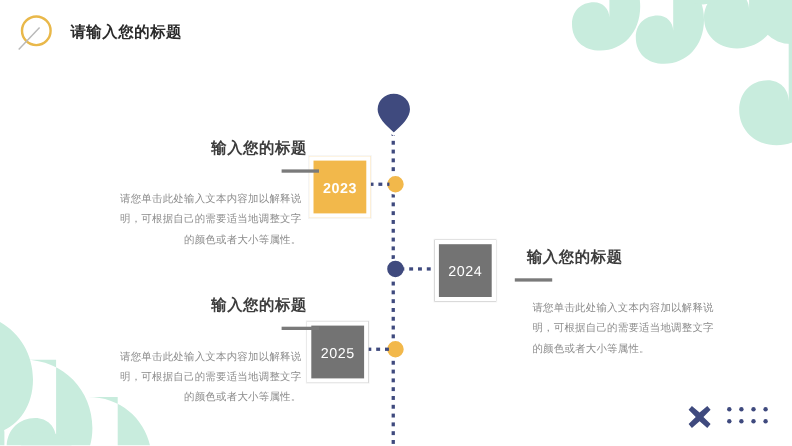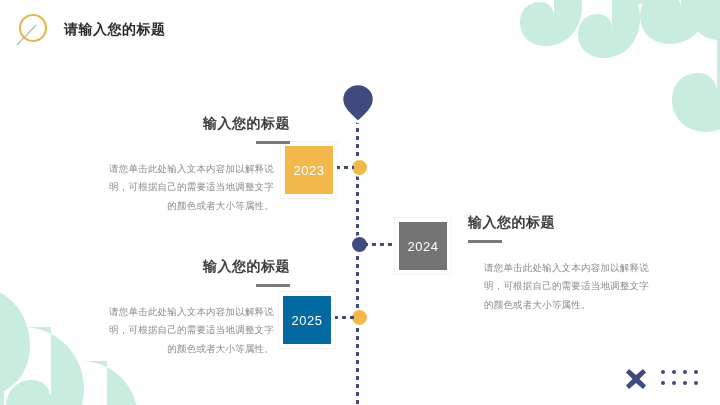--- a/index.html
+++ b/index.html
@@ -125,21 +125,21 @@
     position: absolute;
     width: 205px;
   }
   .text-block.align-right { text-align: right; }
   .text-block.align-left  { text-align: left; }
 
   .block-heading {
     font-size: 14px;
     font-weight: bold;
     color: #3d3d3d;
-    margin: 0;
+    margin: 11px;
     line-height: 1.2;
     letter-spacing: 0.5px;
   }
   .heading-rule {
     width: 34px;
     height: 3px;
     background: #7a7a7a;
     margin-top: 9px;
     margin-bottom: 11px;
   }
@@ -221,27 +221,27 @@
   </svg>
 
   <span class="node-dot" style="left:350px; top:158px; background:#f2b84b;"></span>
   <span class="node-dot" style="left:350px; top:235px; background:#3f4a7e;"></span>
   <span class="node-dot" style="left:350px; top:308px; background:#f2b84b;"></span>
 
   <span class="connector" style="left:336px; top:166px; width:18px;"></span>
   <span class="connector" style="left:364px; top:243px; width:30px;"></span>
   <span class="connector" style="left:334px; top:316px; width:20px;"></span>
 
-  <div class="year-chip" style="left:281px; top:142px; background:#f2b84b;">
+  <div class="year-chip" style="left:281px; top:142px; background:#f2b84b;font-weight:bold;">
     <span>2023</span>
   </div>
   <div class="year-chip" style="left:395px; top:218px; background:#737373;">
     <span>2024</span>
   </div>
-  <div class="year-chip" style="left:279px; top:292px; background:#0369a1;">
+  <div class="year-chip" style="left:279px; top:292px; background:#737373;">
     <span>2025</span>
   </div>
 
   <div class="text-block align-right" style="left:85px; top:115px;">
     <p class="block-heading">输入您的标题</p>
     <div class="heading-rule"></div>
     <p class="block-body">请您单击此处输入文本内容加以解释说明，可根据自己的需要适当地调整文字的颜色或者大小等属性。</p>
   </div>
 
   <div class="text-block align-left" style="left:468px; top:214px;">

